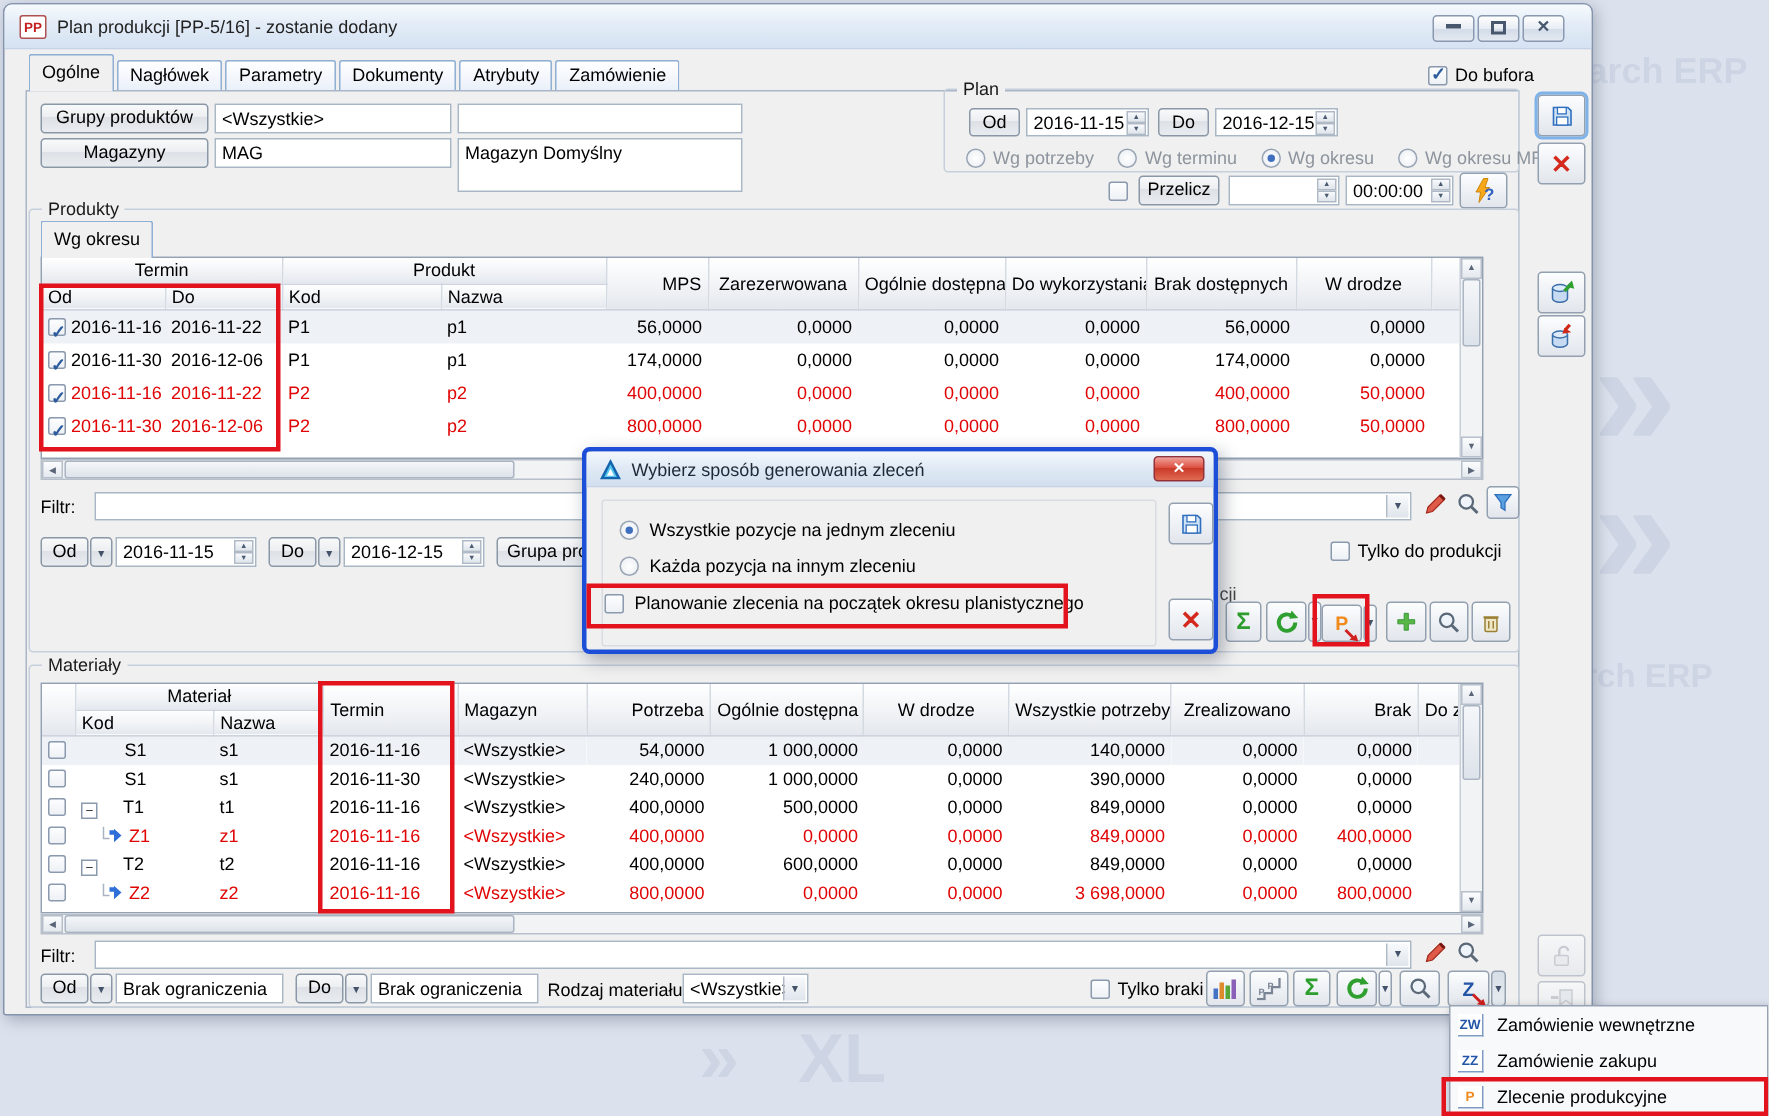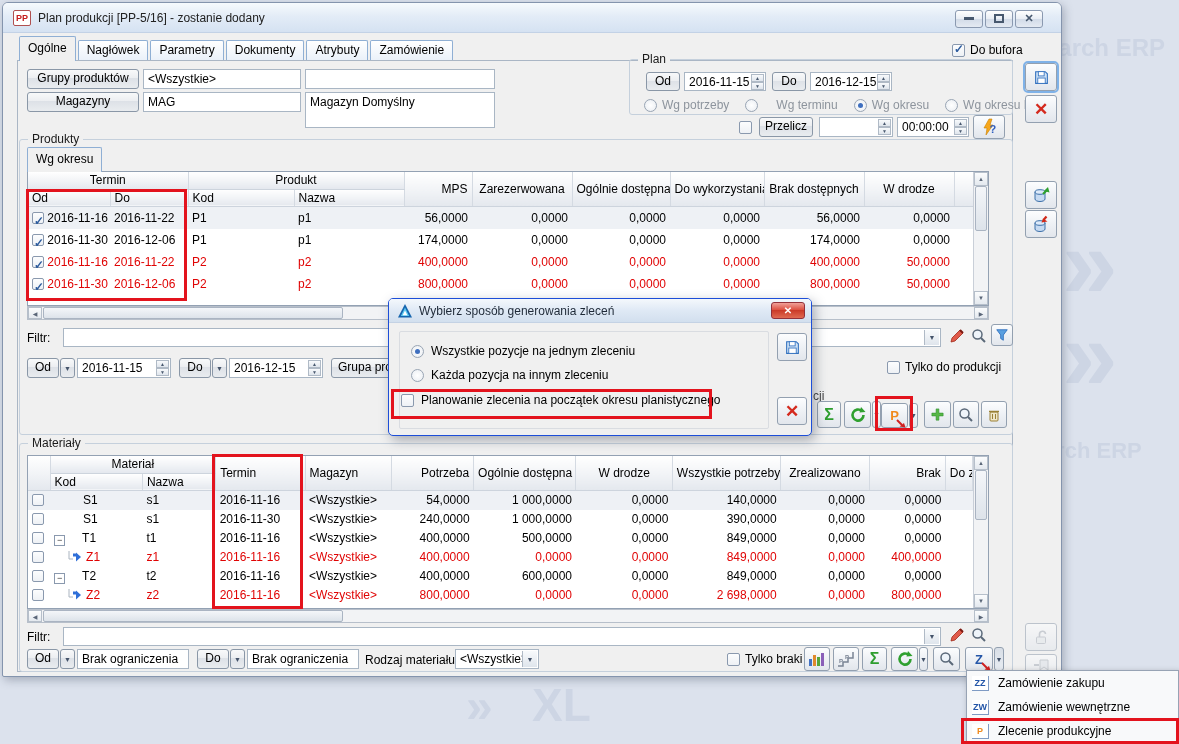--- a/index.html
+++ b/index.html
@@ -73,21 +73,21 @@
   
   .hscroll{position:absolute;height:14px;background:#f2f3f5;border:1px solid #b7bfca;display:flex;}
   .vscroll{position:absolute;right:0;top:0;bottom:0;width:15px;background:#f2f3f5;border-left:1px solid #c9cfd8;
     display:flex;flex-direction:column;}
   .sbb{background:linear-gradient(#fbfcfd,#e4e9ef);border:1px solid #b6bfca;font-size:6px;color:#5a6678;
     display:flex;align-items:center;justify-content:center;flex:none;}
   .hscroll .sbb{width:14px;} .vscroll .sbb{height:14px;}
   .strack{flex:1;position:relative;}
   .sthumb{position:absolute;background:linear-gradient(#f4f6f9,#dde3ea);border:1px solid #aab4c2;border-radius:2px;}
   
-  .dialog{position:absolute;left:388px;top:298px;width:424px;height:138px;background:#f0f0f0;border:1px solid #1d4ed8;
+  .dialog{position:absolute;left:388px;top:298px;width:424px;height:138px;background:#f0f0f0;border:3px solid #1d4ed8;
     border-radius:5px;box-shadow:3px 4px 12px rgba(50,60,80,.4);z-index:30;}
   .dlg-title{position:absolute;left:0;top:0;right:0;height:24px;border-radius:4px 4px 0 0;
     background:linear-gradient(#f4f8fc,#dfe9f5 50%,#d2dfee);border-bottom:1px solid #c4d2e4;}
   .dlg-title-text{position:absolute;left:30px;top:5px;font-size:12px;color:#1f2a38;}
   .dlg-close{position:absolute;right:6px;top:3px;width:34px;height:17px;border:1px solid #93313a;border-radius:3px;
     background:linear-gradient(#f0a098,#dd5142 45%,#c93826 46%,#e06a52);color:#fff;font-size:10px;text-align:center;
     line-height:15px;font-weight:bold;}
   .dlg-panel{position:absolute;left:10px;top:32px;width:370px;height:98px;border:1px solid #d9dce1;border-radius:2px;}
   .opt-row{position:absolute;display:flex;gap:7px;align-items:center;font-size:12px;white-space:nowrap;}
   
@@ -161,21 +161,21 @@
         <span class="spins">
             <b>▲</b>
             <b>▼</b>
           </span>
       </div>
       <div style="position:absolute;left:14px;top:38px;display:flex;gap:16px;color:#8d949d">
           <div class="opt-row" style="position: static; gap: 5px;">
             <span class="radio"></span>
             <span>Wg potrzeby</span>
           </div>
-          <div class="opt-row" style="position: static; gap: 18px;">
+          <div class="opt-row" style="position: static; gap: 5px;">
             <span class="radio"></span>
             <span>Wg terminu</span>
           </div>
           <div class="opt-row" style="position: static; gap: 5px;">
             <span class="radio sel"></span>
             <span>Wg okresu</span>
           </div>
           <div class="opt-row" style="position: static; gap: 5px;">
             <span class="radio"></span>
             <span>Wg okresu MRP</span>
@@ -532,21 +532,21 @@
                     <path d="M3 0 V8 H7" fill="none" stroke="#aab4c0"></path>
                     <path d="M7 4 H10" stroke="#2f6fd8" stroke-width="3"></path>
                     <polygon points="10,1.5 15,6 10,10.5" fill="#2f6fd8"></polygon>
                   </svg>Z2</td>
                 <td>z2</td>
                 <td>2016-11-16</td>
                 <td>&lt;Wszystkie&gt;</td>
                 <td class="n">800,0000</td>
                 <td class="n">0,0000</td>
                 <td class="n">0,0000</td>
-                <td class="n">2 698,0000</td>
+                <td class="n">3 698,0000</td>
                 <td class="n">0,0000</td>
                 <td class="n">800,0000</td>
                 <td></td>
               </tr>
             </tbody>
           </table>
         </div>
       <div class="vscroll">
         <div class="sbb">▲</div>
         <div class="strack">
@@ -712,26 +712,26 @@
           <rect x="4.5" y="8.5" width="7" height="5" fill="#fff" stroke="#2f6fbe" stroke-width="0.8"></rect>
         </svg>
     </div>
     <div class="tool" style="left:388px;top:98px;width:30px;height:28px">
       <span style="color:#d42a1e;font-size:17px;font-weight:bold">✕</span>
     </div>
   </div>
 
   <div class="menu">
       <div class="menu-item">
+        <span class="mi-icon">ZW</span>
+        <span>Zamówienie wewnętrzne</span>
+      </div>
+      <div class="menu-item">
         <span class="mi-icon">ZZ</span>
         <span>Zamówienie zakupu</span>
-      </div>
-      <div class="menu-item">
-        <span class="mi-icon">ZW</span>
-        <span>Zamówienie wewnętrzne</span>
       </div>
       <div class="menu-item">
         <span class="mi-icon orange">P</span>
         <span>Zlecenie produkcyjne</span>
       </div>
     </div>
 
   <div class="annot" style="left:26px;top:189px;width:161px;height:112px"></div>
   <div class="annot" style="left:391px;top:389px;width:321px;height:30px"></div>
   <div class="annot" style="left:875px;top:396px;width:38px;height:35px"></div>

